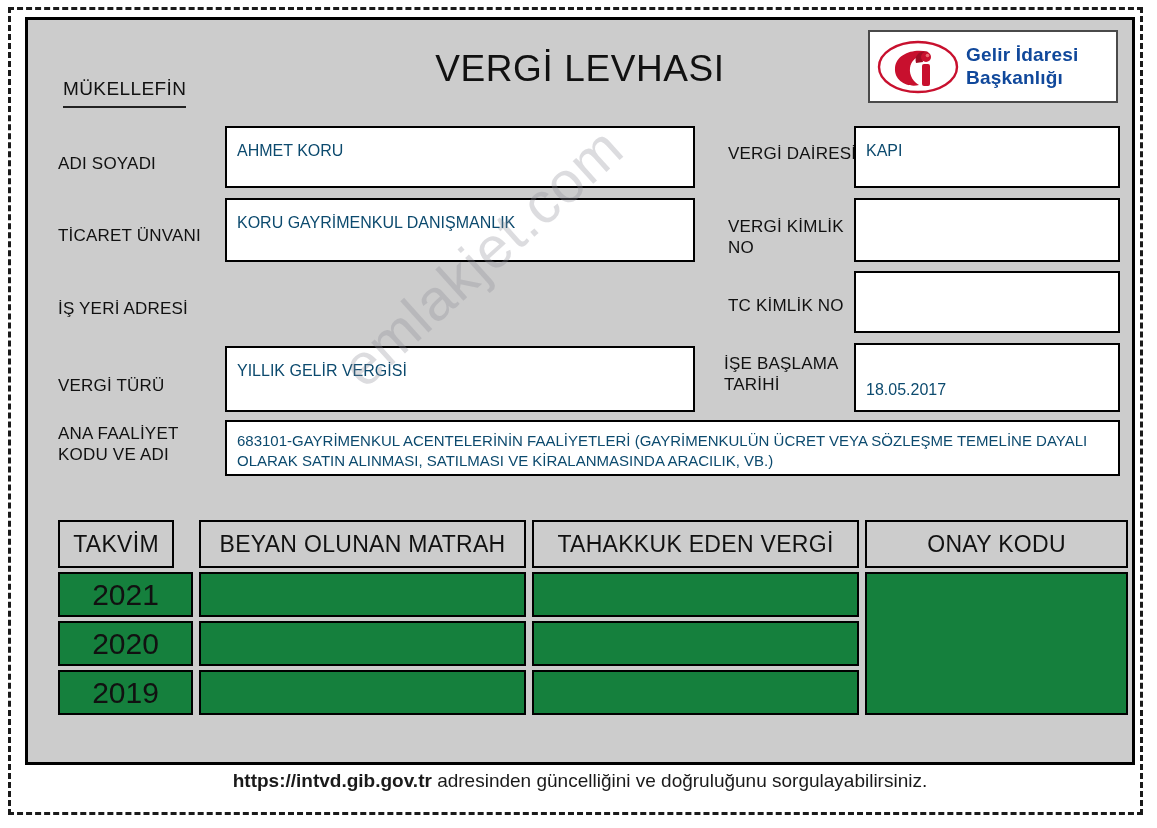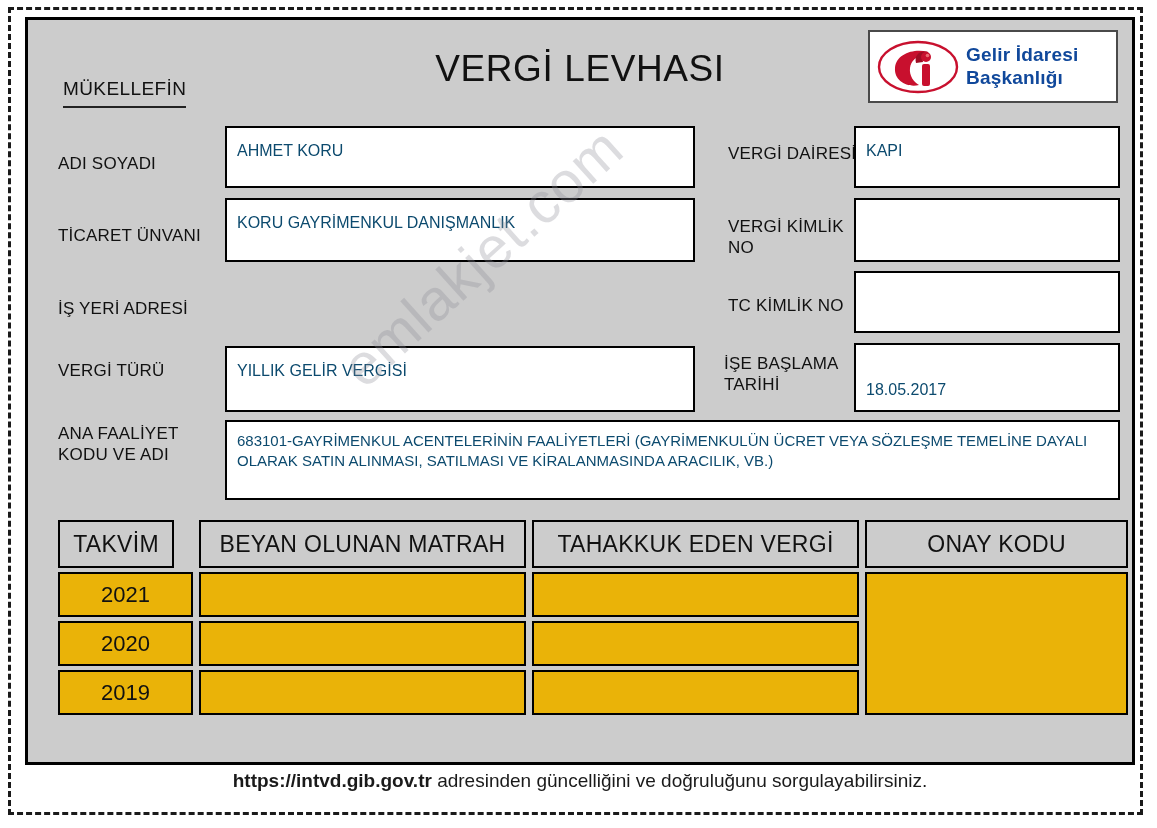--- a/index.html
+++ b/index.html
@@ -122,25 +122,25 @@
     overflow: hidden;
   }
   .field.small-text { font-size: 15px; padding-top: 9px; }
 
   
   .tbl { position: absolute; left: 30px; top: 500px; width: 1045px; }
   .tcell {
     position: absolute;
     border: 2px solid #000000;
     box-sizing: border-box;
-    background: #eab308;
+    background: #15803d;
     display: flex;
     align-items: center;
     justify-content: center;
-    font-size: 22px;
+    font-size: 30px;
     color: #111;
   }
   .tcell.head {
     background: #cccccc;
     font-size: 23px;
     letter-spacing: 0.3px;
   }
 
   
   .footer {
@@ -182,37 +182,37 @@
   </div>
 
   <div class="label" style="left:30px; top:133px;">ADI SOYADI</div>
   <div class="field" style="left:197px; top:106px; width:470px; height:62px;">AHMET KORU</div>
 
   <div class="label" style="left:30px; top:205px;">TİCARET ÜNVANI</div>
   <div class="field" style="left:197px; top:178px; width:470px; height:64px;">KORU  GAYRİMENKUL  DANIŞMANLIK</div>
 
   <div class="label" style="left:30px; top:278px;">İŞ YERİ ADRESİ</div>
 
-  <div class="label" style="left:30px; top:340px;">VERGİ TÜRÜ</div>
+  <div class="label" style="left:30px; top:355px;">VERGİ TÜRÜ</div>
   <div class="field" style="left:197px; top:326px; width:470px; height:66px;">YILLIK GELİR VERGİSİ</div>
 
   <div class="label" style="left:700px; top:123px; width:130px;">VERGİ DAİRESİ</div>
   <div class="field" style="left:826px; top:106px; width:266px; height:62px;">KAPI</div>
 
   <div class="label" style="left:700px; top:196px; width:130px;">VERGİ KİMLİK NO</div>
   <div class="field" style="left:826px; top:178px; width:266px; height:64px;"></div>
 
   <div class="label" style="left:700px; top:275px; width:140px;">TC KİMLİK NO</div>
   <div class="field" style="left:826px; top:251px; width:266px; height:62px;"></div>
 
   <div class="label" style="left:696px; top:333px; width:140px;">İŞE BAŞLAMA TARİHİ</div>
   <div class="field" style="left:826px; top:323px; width:266px; height:69px; padding-top:34px;">18.05.2017</div>
 
   <div class="label" style="left:30px; top:403px; width:170px;">ANA FAALİYET KODU VE ADI</div>
-  <div class="field small-text" style="left:197px; top:400px; width:895px; height:80px;">683101-GAYRİMENKUL ACENTELERİNİN FAALİYETLERİ (GAYRİMENKULÜN ÜCRET VEYA SÖZLEŞME TEMELİNE DAYALI OLARAK SATIN ALINMASI, SATILMASI VE KİRALANMASINDA ARACILIK, VB.)</div>
+  <div class="field small-text" style="left:197px; top:400px; width:895px; height:56px;">683101-GAYRİMENKUL ACENTELERİNİN FAALİYETLERİ (GAYRİMENKULÜN ÜCRET VEYA SÖZLEŞME TEMELİNE DAYALI OLARAK SATIN ALINMASI, SATILMASI VE KİRALANMASINDA ARACILIK, VB.)</div>
 
   <div class="tbl">
 
     <div class="tcell head" style="left:0px;   top:0px; width:116px; height:48px;">TAKVİM</div>
     <div class="tcell head" style="left:141px; top:0px; width:327px; height:48px;">BEYAN OLUNAN MATRAH</div>
     <div class="tcell head" style="left:474px; top:0px; width:327px; height:48px;">TAHAKKUK EDEN VERGİ</div>
     <div class="tcell head" style="left:807px; top:0px; width:263px; height:48px;">ONAY KODU</div>
 
     <div class="tcell" style="left:0px;   top:52px; width:135px; height:45px;">2021</div>
     <div class="tcell" style="left:141px; top:52px; width:327px; height:45px;"></div>

